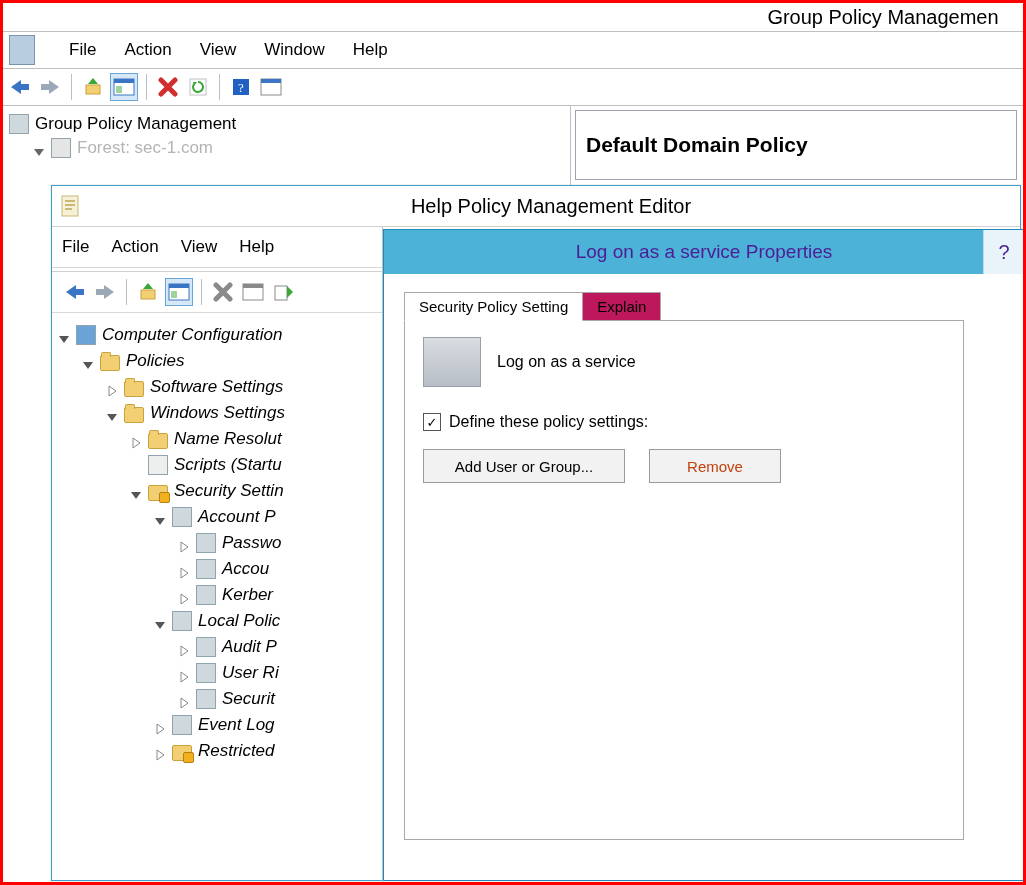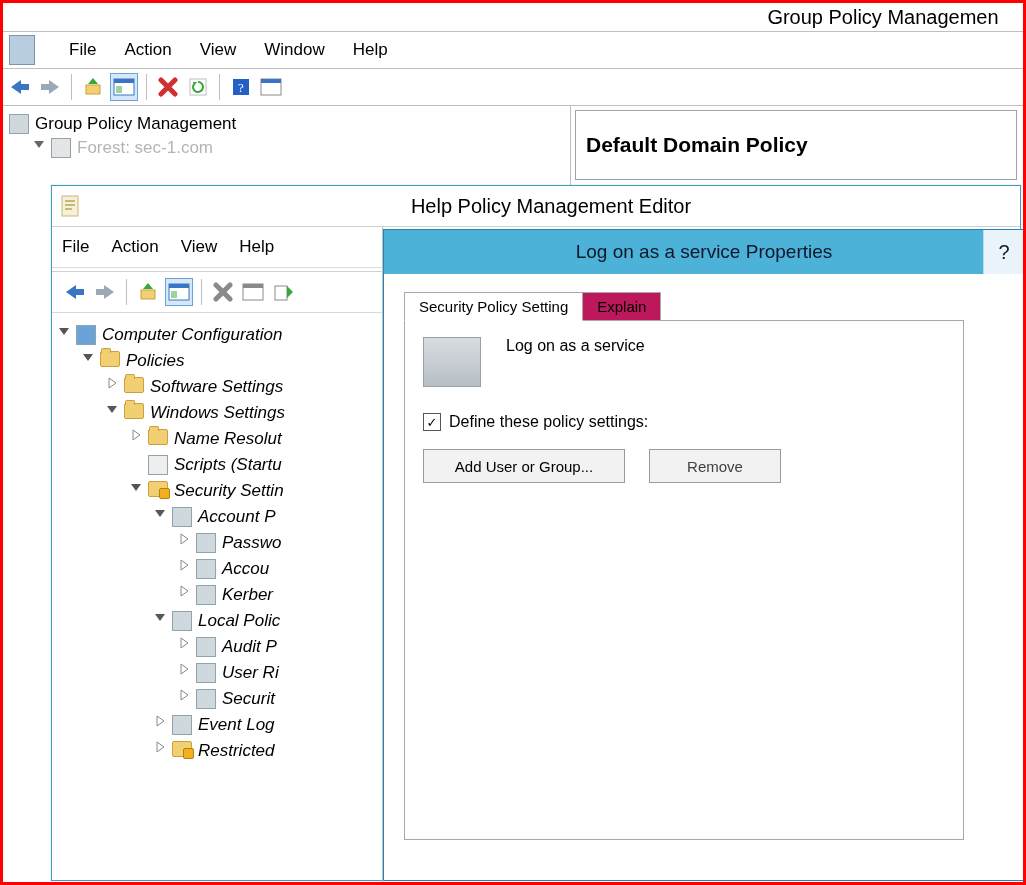--- a/index.html
+++ b/index.html
@@ -10,56 +10,56 @@
   .gpm-menubar span{padding:4px 2px;}
   .gpm-appicon{width:20px;height:20px;background:#b9cde0;border:1px solid #7a94ac;margin-right:8px;}
   .gpm-toolbar{height:36px;border-bottom:1px solid #bfbfbf;display:flex;align-items:center;gap:4px;padding-left:4px;}
   .tb-sep{width:1px;height:26px;background:#bfbfbf;margin:0 4px;}
   .tb-btn{width:26px;height:26px;display:flex;align-items:center;justify-content:center;}
   .tb-btn.sel{border:1px solid #68a6d8;background:#d6e8f7;}
   .gpm-client{display:flex;height:80px;}
   .gpm-tree{width:555px;border-right:1px solid #bfbfbf;padding:6px 6px 0 6px;font-size:17px;}
   .gpm-right{flex:1;padding:0;}
   .gpm-right-head{border:1px solid #9ca3af;margin:4px 6px 0 4px;padding:22px 10px;font-size:21px;font-weight:700;font-family:Tahoma,sans-serif;}
-  .tree-row{display:flex;align-items:flex-start;gap:6px;padding:2px 0;}
+  .tree-row{display:flex;align-items:flex-end;gap:6px;padding:2px 0;}
   .tree-indent{display:inline-block;width:18px;}
   .disclosure{width:12px;height:12px;display:inline-block;}
   
   .gpme{position:absolute;left:48px;top:182px;width:968px;height:694px;border:1px solid #3aa0c7;background:#fff;box-shadow:0 0 0 1px rgba(0,0,0,0.05);}
   .gpme-title{height:40px;background:#fff;text-align:center;font-size:20px;line-height:40px;}
   .gpme-title .ticon{float:left;margin:8px 0 0 8px;}
   .gpme-bar{height:44px;display:flex;border-top:1px solid #d0d0d0;}
   .gpme-bar-left{width:330px;border-right:1px solid #bfbfbf;}
   .gpme-menubar{height:40px;display:flex;align-items:center;gap:22px;font-size:17px;padding-left:10px;border-bottom:1px solid #d9d9d9;}
   .gpme-toolbar{height:40px;display:flex;align-items:center;gap:4px;padding-left:10px;border-bottom:1px solid #d9d9d9;}
   .gpme-body{display:flex;height:calc(100% - 128px);}
   .gpme-tree{width:330px;border-right:1px solid #bfbfbf;overflow:hidden;font-size:17px;padding-top:6px;font-style:italic;}
   .gpme-tree .tree-row{padding:3px 0 3px 0;white-space:nowrap;}
   .folder{width:18px;height:14px;background:#f3cf73;border:1px solid #caa23d;display:inline-block;border-radius:2px;position:relative;}
   .folder:before{content:"";position:absolute;top:-4px;left:0;width:8px;height:4px;background:#f3cf73;border:1px solid #caa23d;border-bottom:none;border-radius:2px 2px 0 0;}
   .node-icon{width:18px;height:18px;display:inline-block;background:#cfd8dc;border:1px solid #90a4ae;}
   .lockfolder{width:18px;height:14px;background:#f3cf73;border:1px solid #caa23d;display:inline-block;border-radius:2px;position:relative;}
   .lockfolder:after{content:"";position:absolute;right:-3px;bottom:-3px;width:9px;height:9px;background:#f2b01e;border:1px solid #b4800e;border-radius:2px;}
   
   .dlg{position:absolute;left:380px;top:226px;width:640px;height:650px;border:1px solid #1e88b8;background:#fff;}
-  .dlg-title{height:44px;background:#4db2d8;color:#0f172a;display:flex;align-items:center;justify-content:center;font-size:19px;position:relative;}
+  .dlg-title{height:44px;background:#4db2d8;color:#4c1d95;display:flex;align-items:center;justify-content:center;font-size:19px;position:relative;}
   .dlg-help{position:absolute;right:0;top:0;width:40px;height:44px;background:#e8f4fa;border-left:1px solid #b8dceb;display:flex;align-items:center;justify-content:center;font-size:20px;}
   .dlg-client{padding:18px 0 0 20px;}
   .tabstrip{display:flex;}
   .tab{border:1px solid #a8a8a8;background:#be185d;padding:5px 14px;font-size:15px;margin-right:-1px;}
   .tab.active{background:#fff;border-bottom:1px solid #fff;position:relative;z-index:2;}
   .tabpage{border:1px solid #a8a8a8;margin-top:-1px;padding:16px 18px 20px 18px;width:560px;box-sizing:border-box;min-height:520px;position:relative;}
-  .policy-head{display:flex;gap:25px;margin-bottom:26px;}
+  .policy-head{display:flex;align-items:center;gap:16px;margin-bottom:26px;}
   .policy-head .big-icon{width:56px;height:48px;background:linear-gradient(#d9dde2,#b8bec6);border:1px solid #9aa0a8;}
   .chk-row{display:flex;align-items:center;gap:8px;font-size:16px;margin-bottom:8px;}
   .chk{width:16px;height:16px;border:1px solid #555;display:inline-flex;align-items:center;justify-content:center;font-size:13px;line-height:1;background:#fff;}
   .listbox{border:1px solid #8a8a8a;height:280px;padding:4px 8px;font-size:16px;overflow:auto;}
   .dlg-btns{display:flex;gap:24px;margin-top:18px;}
   .btn{border:1px solid #9a9a9a;background:#f2f2f2;width:200px;height:32px;font-size:15px;display:flex;align-items:center;justify-content:center;}
-  .btn.disabled{color:#404040;}
+  .btn.disabled{color:#c2410c;}
   
   svg{display:block;}
 </style>
 </head>
 <body>
 
 <div class="outer">
 
   <div class="gpm-title">Group Policy Managemen</div>
 

